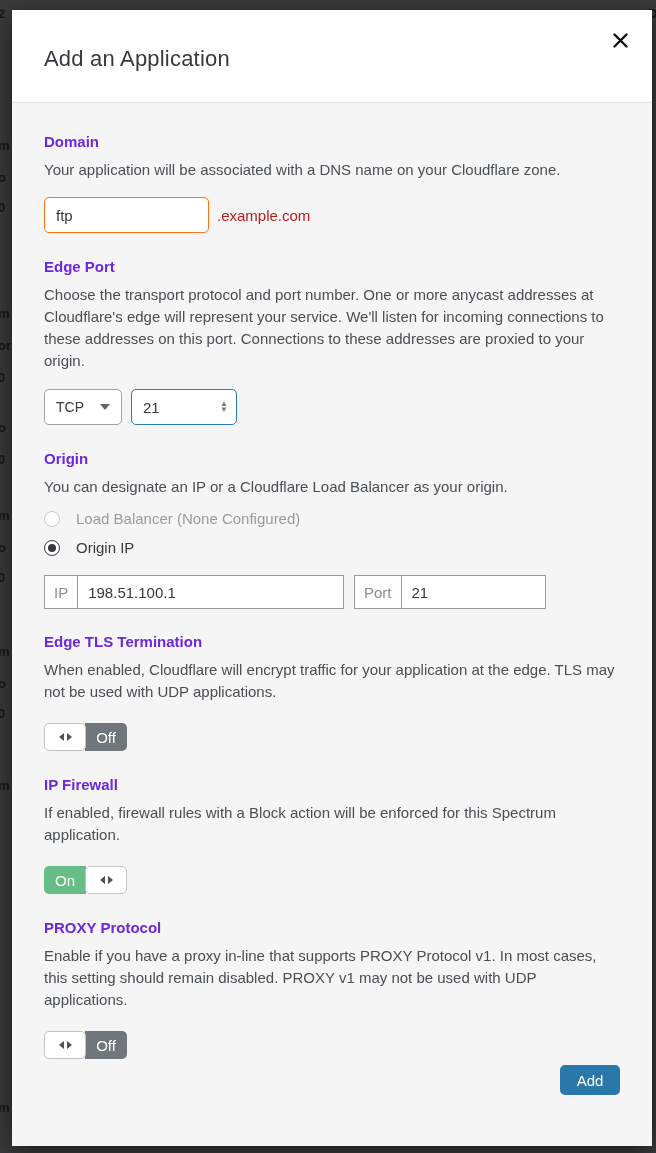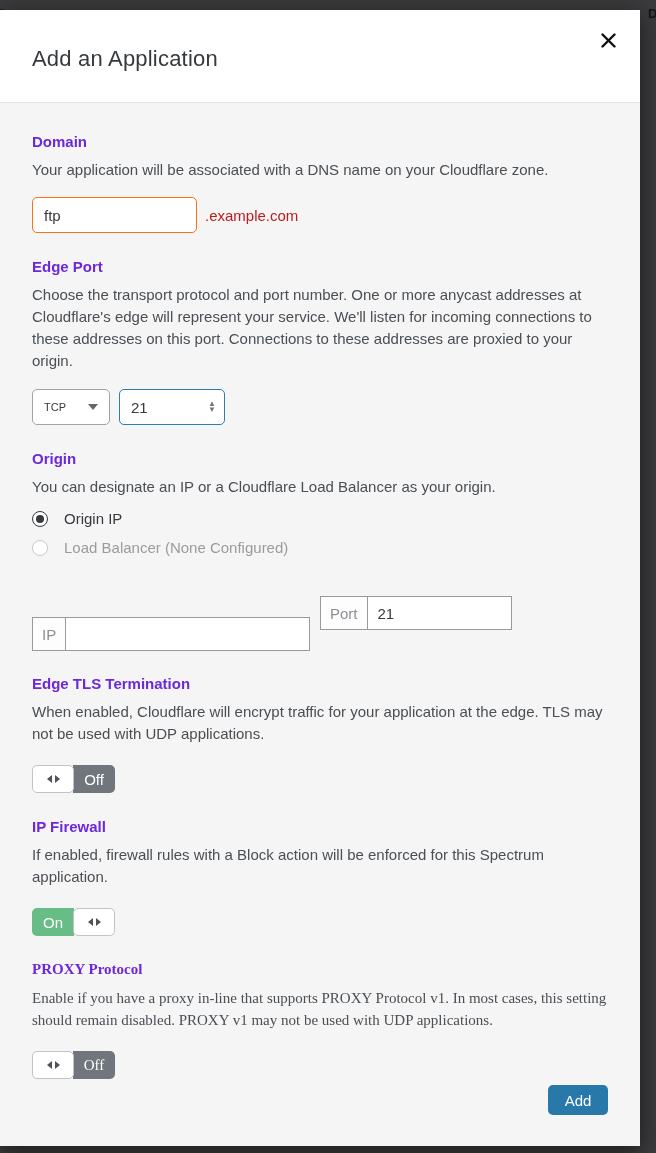--- a/index.html
+++ b/index.html
@@ -15,21 +15,21 @@
   .backdrop-left  { left:0; }
   .backdrop-right { right:0; }
   .frag {
     position:absolute; left:-2px;
     font-size:13px; color:#181818; font-weight:bold;
     white-space:nowrap;
   }
   .backdrop-right .frag { left:2px; color:#151515; }
   
   .modal {
-    position:absolute; left:0; top:10px;
+    position:absolute; left:12px; top:10px;
     width:640px; height:1136px;
     background:#f5f5f6;
     box-shadow:0 6px 24px rgba(0,0,0,.55);
     z-index:2;
   }
   .modal-header {
     background:#ffffff; height:93px;
     border-bottom:1px solid #e4e4e4;
     position:relative;
     padding:36px 32px 0 32px;
@@ -55,21 +55,21 @@
     font-family:inherit; outline:none;
   }
   .domain-input { width:165px; }
   .domain-suffix { font-size:15px; color:#b91c1c; margin-left:8px; }
   
   .edgeport-row { display:flex; align-items:center; margin-top:17px; }
   .select-box {
     width:78px; height:36px; background:#fff;
     border:1px solid #a3a3a3; border-radius:5px;
     display:flex; align-items:center; justify-content:space-between;
-    padding:0 11px; font-size:11px; color:#36393d; cursor:pointer;
+    padding:0 11px; font-size:14px; color:#36393d; cursor:pointer;
   }
   .caret-down {
     width:0; height:0;
     border-left:5px solid transparent; border-right:5px solid transparent;
     border-top:6px solid #666;
   }
   .number-input {
     width:106px; height:36px; background:#fff;
     border:1px solid #2c7cb0; border-radius:5px;
     display:flex; align-items:center; justify-content:space-between;
@@ -98,21 +98,21 @@
   }
   .addon-prefix {
     display:flex; align-items:center; padding:0 9px;
     font-size:15px; color:#8b8f94;
     border-right:1px solid #9a9a9a; background:#fdfdfd;
   }
   .addon-input {
     border:none; outline:none; font-size:15px; color:#36393d;
     padding:0 10px; font-family:inherit; background:transparent;
   }
-  .ip-group { width:278px; margin-right:10px;margin-top:42px; }
+  .ip-group { width:300px; margin-right:10px; }
   .ip-group .addon-input { width:100%; }
   .port-group { width:192px; }
   .port-group .addon-input { width:100%; }
   
   .toggle { display:flex; margin-top:20px; width:84px; height:28px; cursor:pointer; }
   .toggle-handle {
     width:42px; background:#fff; border:1px solid #c3c3c3; border-radius:5px;
     display:flex; align-items:center; justify-content:center; gap:3px;
     position:relative; z-index:1;
   }
@@ -198,34 +198,35 @@
             </span>
         </div>
       </div>
     </div>
 
     <div class="section" style="margin-bottom:24px;">
       <div class="section-label">Origin</div>
       <div class="section-desc">You can designate an IP or a Cloudflare Load Balancer as your origin.</div>
 
       <div class="radio-row">
+        <span class="radio-circle disabled"></span>
+        <span class="radio-label disabled">Load Balancer (None Configured)</span>
+      </div>
+      <div class="radio-row">
         <span class="radio-circle">
             <span class="dot"></span>
           </span>
         <span class="radio-label">Origin IP</span>
-      </div>
-      <div class="radio-row">
-        <span class="radio-circle disabled"></span>
-        <span class="radio-label disabled">Load Balancer (None Configured)</span>
       </div>
 
 
       <div class="ip-row">
         <div class="addon-group ip-group">
           <span class="addon-prefix">IP</span>
+          <input class="addon-input" value="198.51.100.1" style="">
         </div>
         <div class="addon-group port-group">
           <span class="addon-prefix">Port</span>
           <input class="addon-input" value="21" style="">
         </div>
       </div>
     </div>
 
     <div class="section">
       <div class="section-label">Edge TLS Termination</div>
@@ -244,21 +245,21 @@
       <div class="section-desc">If enabled, firewall rules with a Block action will be enforced for this Spectrum application.</div>
       <div class="toggle toggle-on">
         <span class="toggle-side">On</span>
         <span class="toggle-handle">
             <span class="tri-l"></span>
             <span class="tri-r"></span>
           </span>
       </div>
     </div>
 
-    <div class="section" style="margin-bottom:0;font-family:Liberation Serif, serif;">
+    <div class="section" style="margin-bottom:0;">
       <div class="section-label">PROXY Protocol</div>
       <div class="section-desc">Enable if you have a proxy in-line that supports PROXY Protocol v1. In most cases, this setting should remain disabled. PROXY v1 may not be used with UDP applications.</div>
       <div class="toggle toggle-off">
         <span class="toggle-handle">
             <span class="tri-l"></span>
             <span class="tri-r"></span>
           </span>
         <span class="toggle-side">Off</span>
       </div>
     </div>

